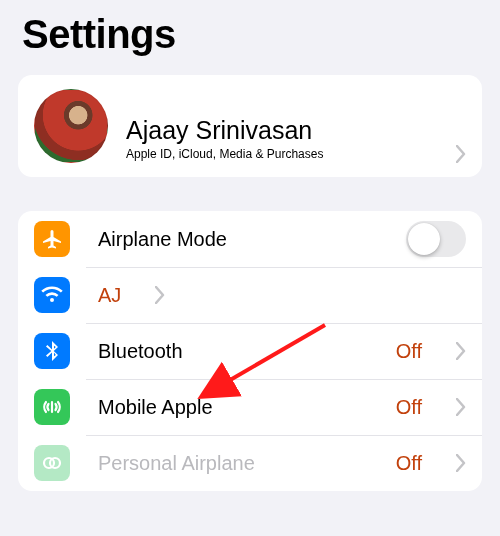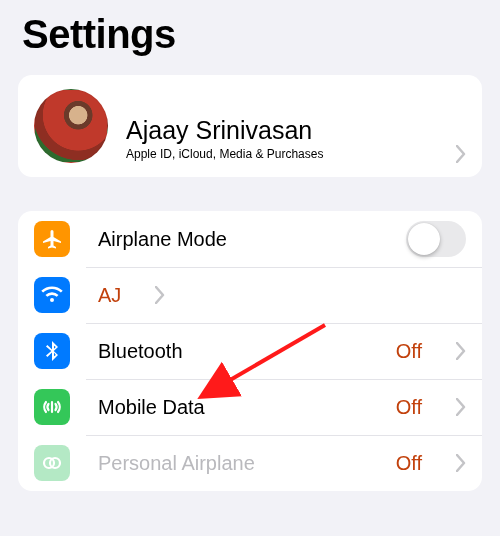--- a/index.html
+++ b/index.html
@@ -169,21 +169,21 @@
       <svg width="24" height="24" viewBox="0 0 24 24">
           <g fill="none" stroke="#fff" stroke-width="2.2" stroke-linecap="round">
             <path d="M12 7v10"></path>
             <path d="M8.5 9a5 5 0 0 0 0 6"></path>
             <path d="M15.5 9a5 5 0 0 1 0 6"></path>
             <path d="M6 7a8 8 0 0 0 0 10"></path>
             <path d="M18 7a8 8 0 0 1 0 10"></path>
           </g>
         </svg>
     </span>
-    <span class="row-label">Mobile Data</span>
+    <span class="row-label">Mobile Apple</span>
     <span class="row-value">Off</span>
     <span class="chevron">
       <svg width="10" height="18" viewBox="0 0 10 18">
           <path d="M1 1 L8 9 L1 17" stroke="#c4c4c7" stroke-width="2.5" fill="none" stroke-linecap="round" stroke-linejoin="round"></path>
         </svg>
     </span>
   </div>
 
   <div class="row disabled">
     <span class="iconbox bg-greenfaded">

